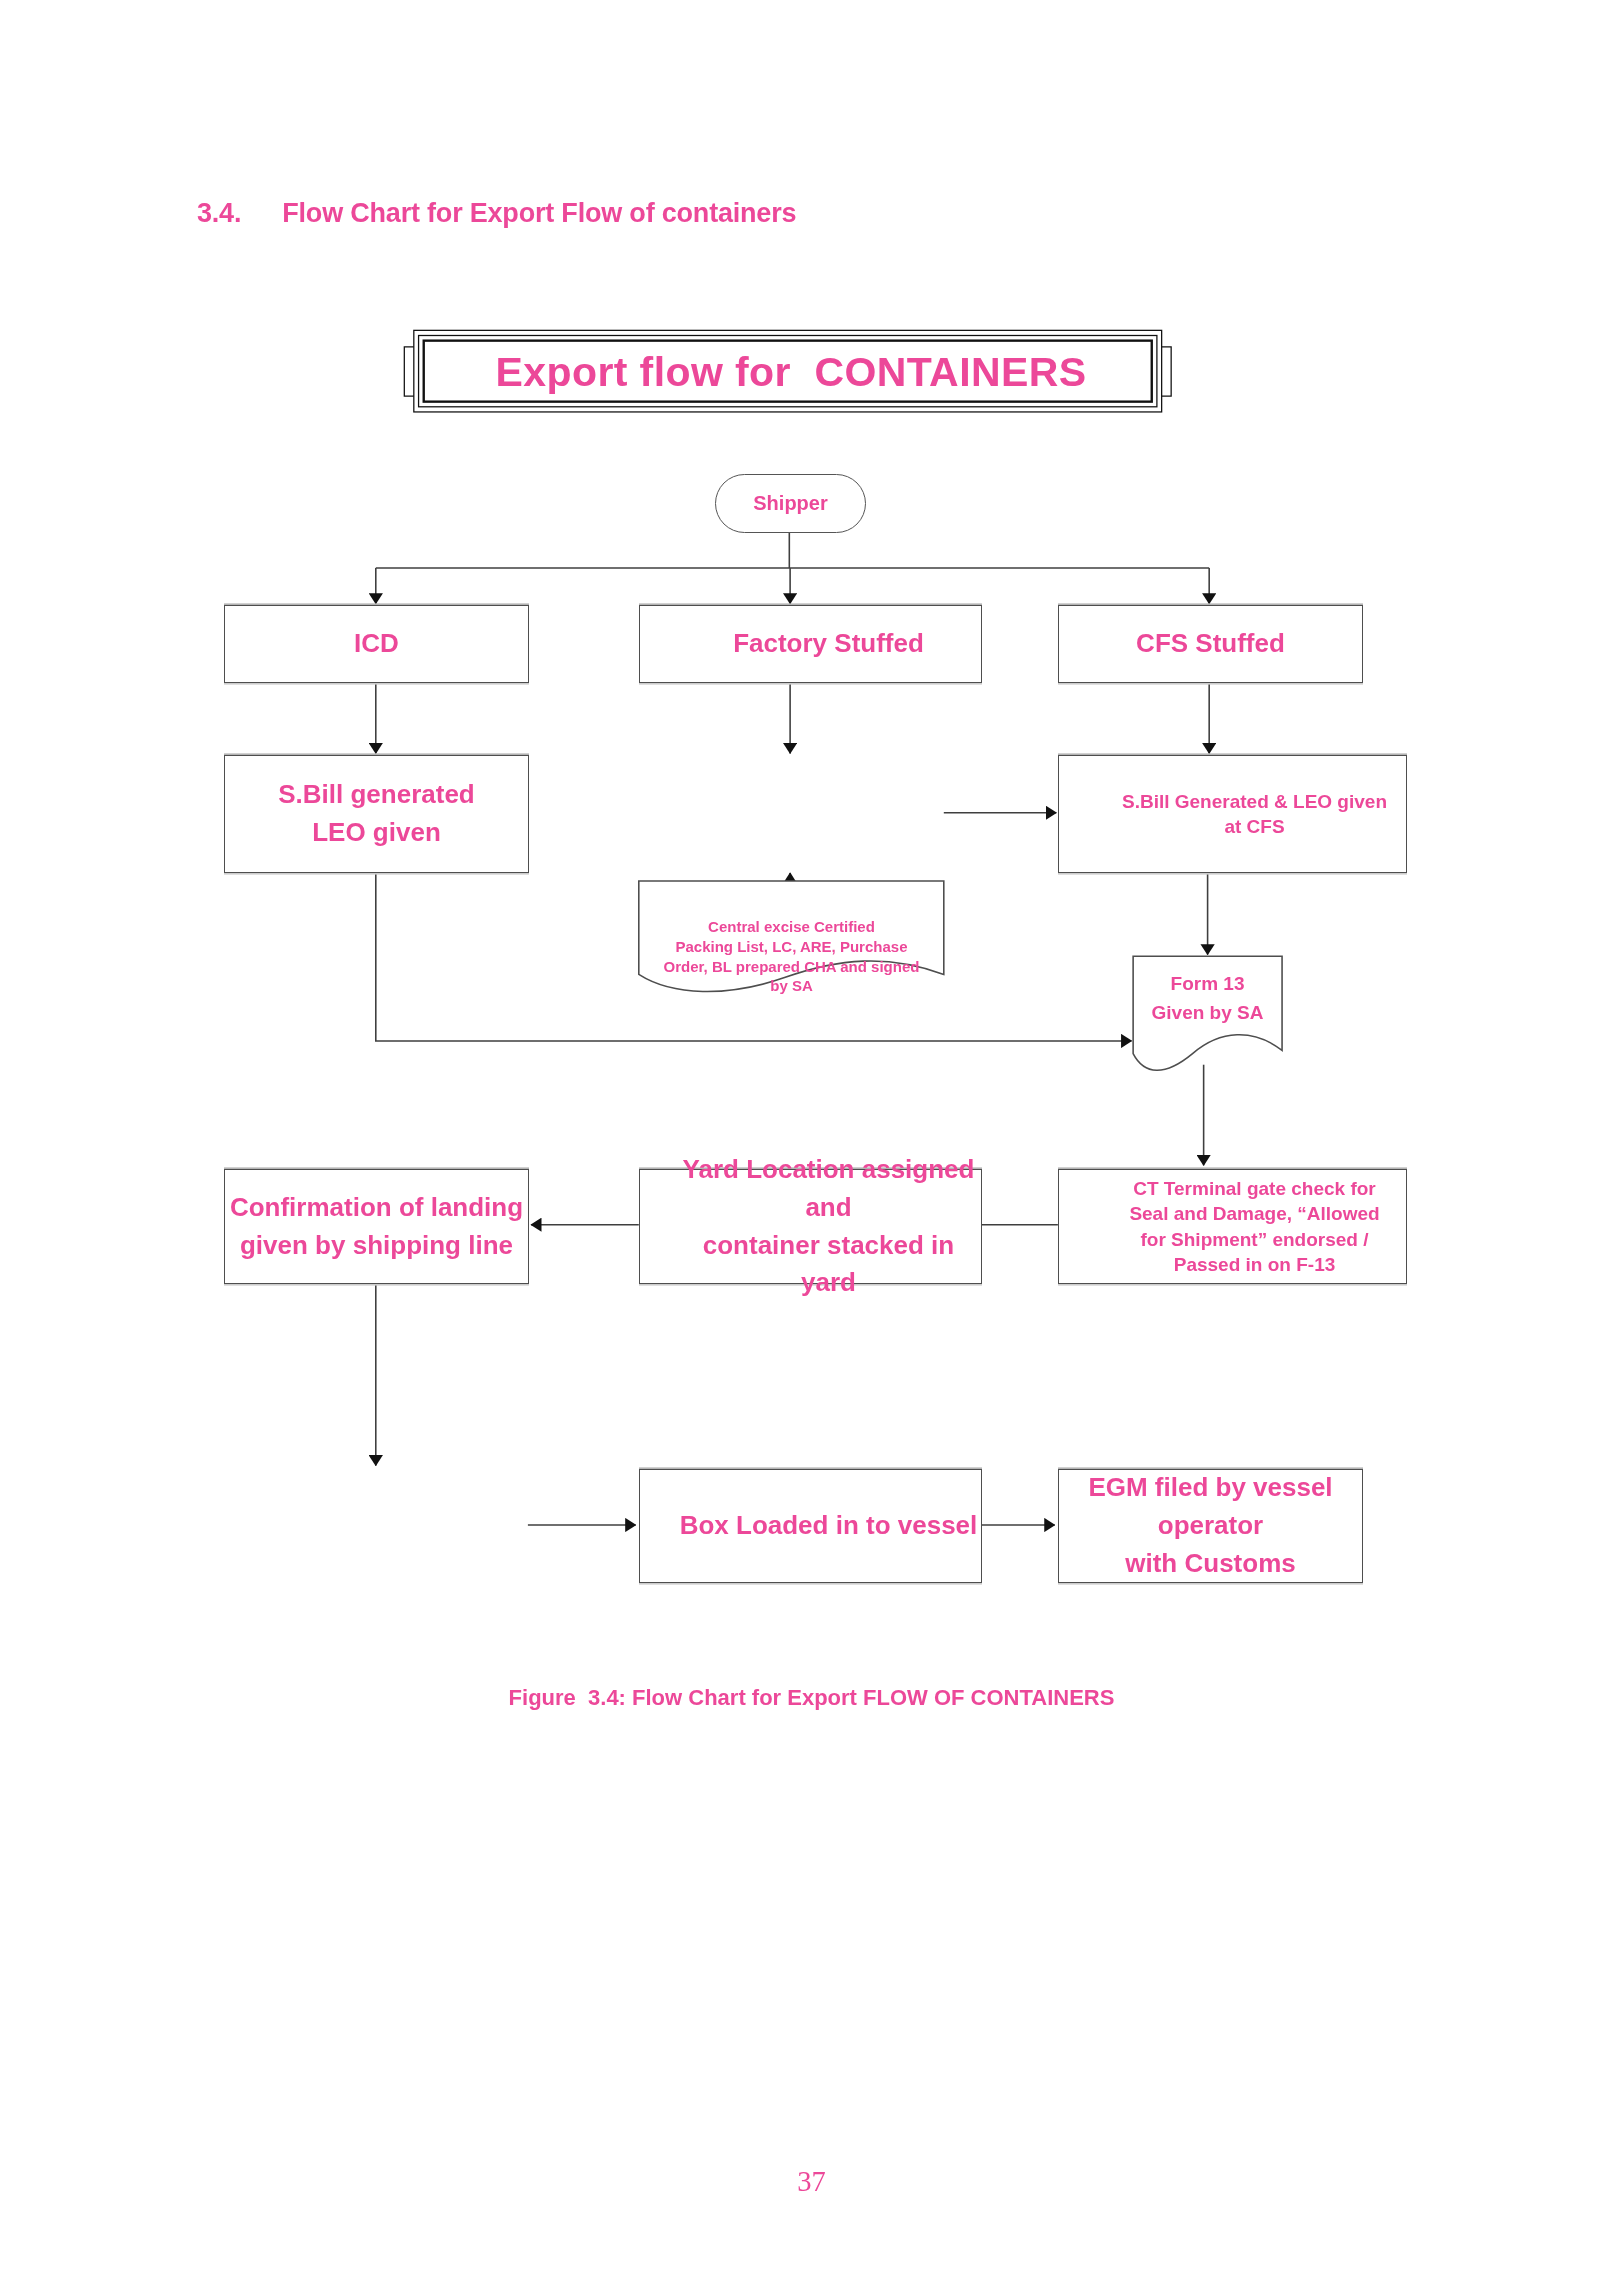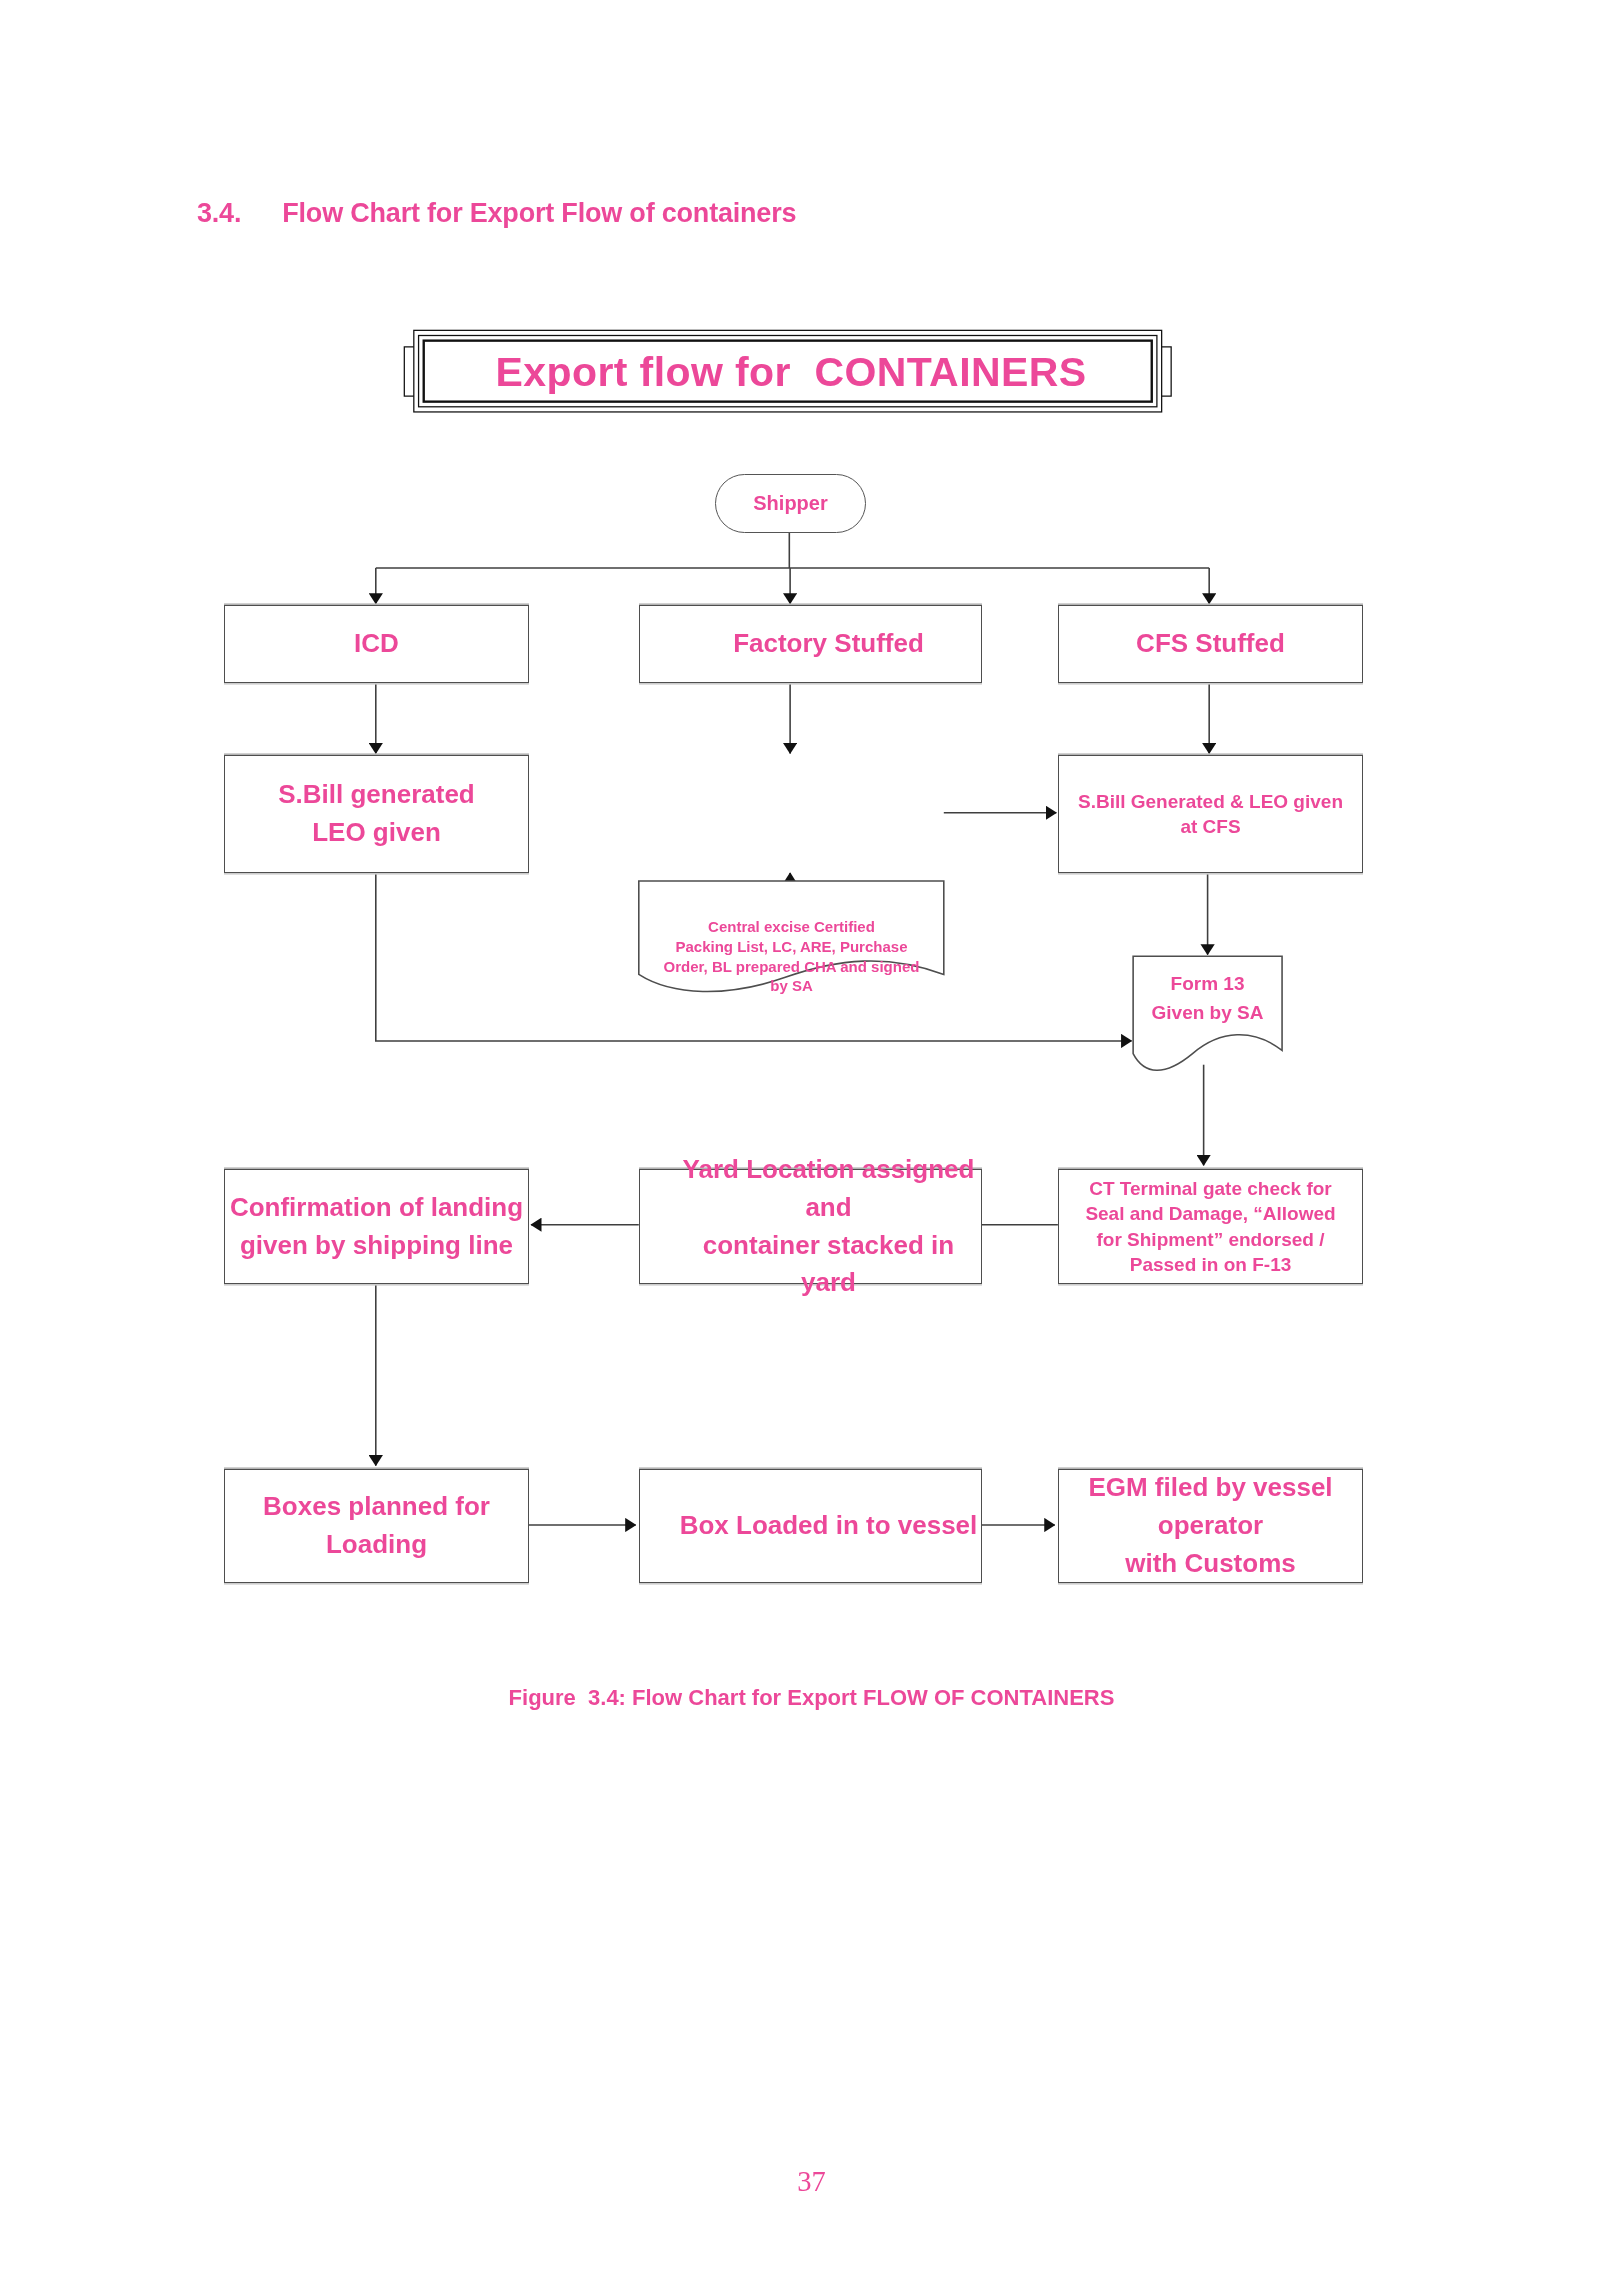--- a/index.html
+++ b/index.html
@@ -54,21 +54,21 @@
   .doc-label.excise{align-items:flex-start;padding-top:4px;font-size:15px;line-height:1.32;margin-top:32px;}
   .doc-label.form13{align-items:center;font-size:19px;line-height:1.5;}
 
   .col1{left:224px;width:303px;}
   .col2{left:639px;width:305px;padding-left:36px;}
   .col3{left:1058px;width:303px;}
   .row1{top:605px;height:76px;}
   .row2{top:755px;height:116px;}
   .row3{top:1169px;height:113px;}
   .row4{top:1469px;height:112px;}
-  .tight{font-size:19px;line-height:1.34;}
+  .tight{font-size:19px;line-height:1.34;padding-left:44px;}
 
   .caption{
     left:0;top:1685px;width:1623px;
     text-align:center;font-size:22px;font-weight:bold;white-space:pre;
   }
   .pagenum{
     left:0;top:2166px;width:1623px;
     text-align:center;
     font-family:"Liberation Serif",serif;
     font-size:28.5px;
@@ -148,21 +148,20 @@
 
   <div class="node col1 row3">Confirmation of landing
 given by shipping line</div>
   <div class="node col2 row3">Yard Location assigned and
 container stacked in yard</div>
   <div class="node col3 row3 tight">CT Terminal gate check for
 Seal and Damage, “Allowed
 for Shipment” endorsed /
 Passed in on F-13</div>
 
-  <div class="node col1 row4">Boxes planned for Loading</div>
   <div class="node col2 row4">Box Loaded in to vessel</div>
   <div class="node col3 row4">EGM filed by vessel operator
 with Customs</div>
 
   <div class="abs caption">Figure  3.4: Flow Chart for Export FLOW OF CONTAINERS</div>
   <div class="abs pagenum">37</div>
 
 </div>
 
 

